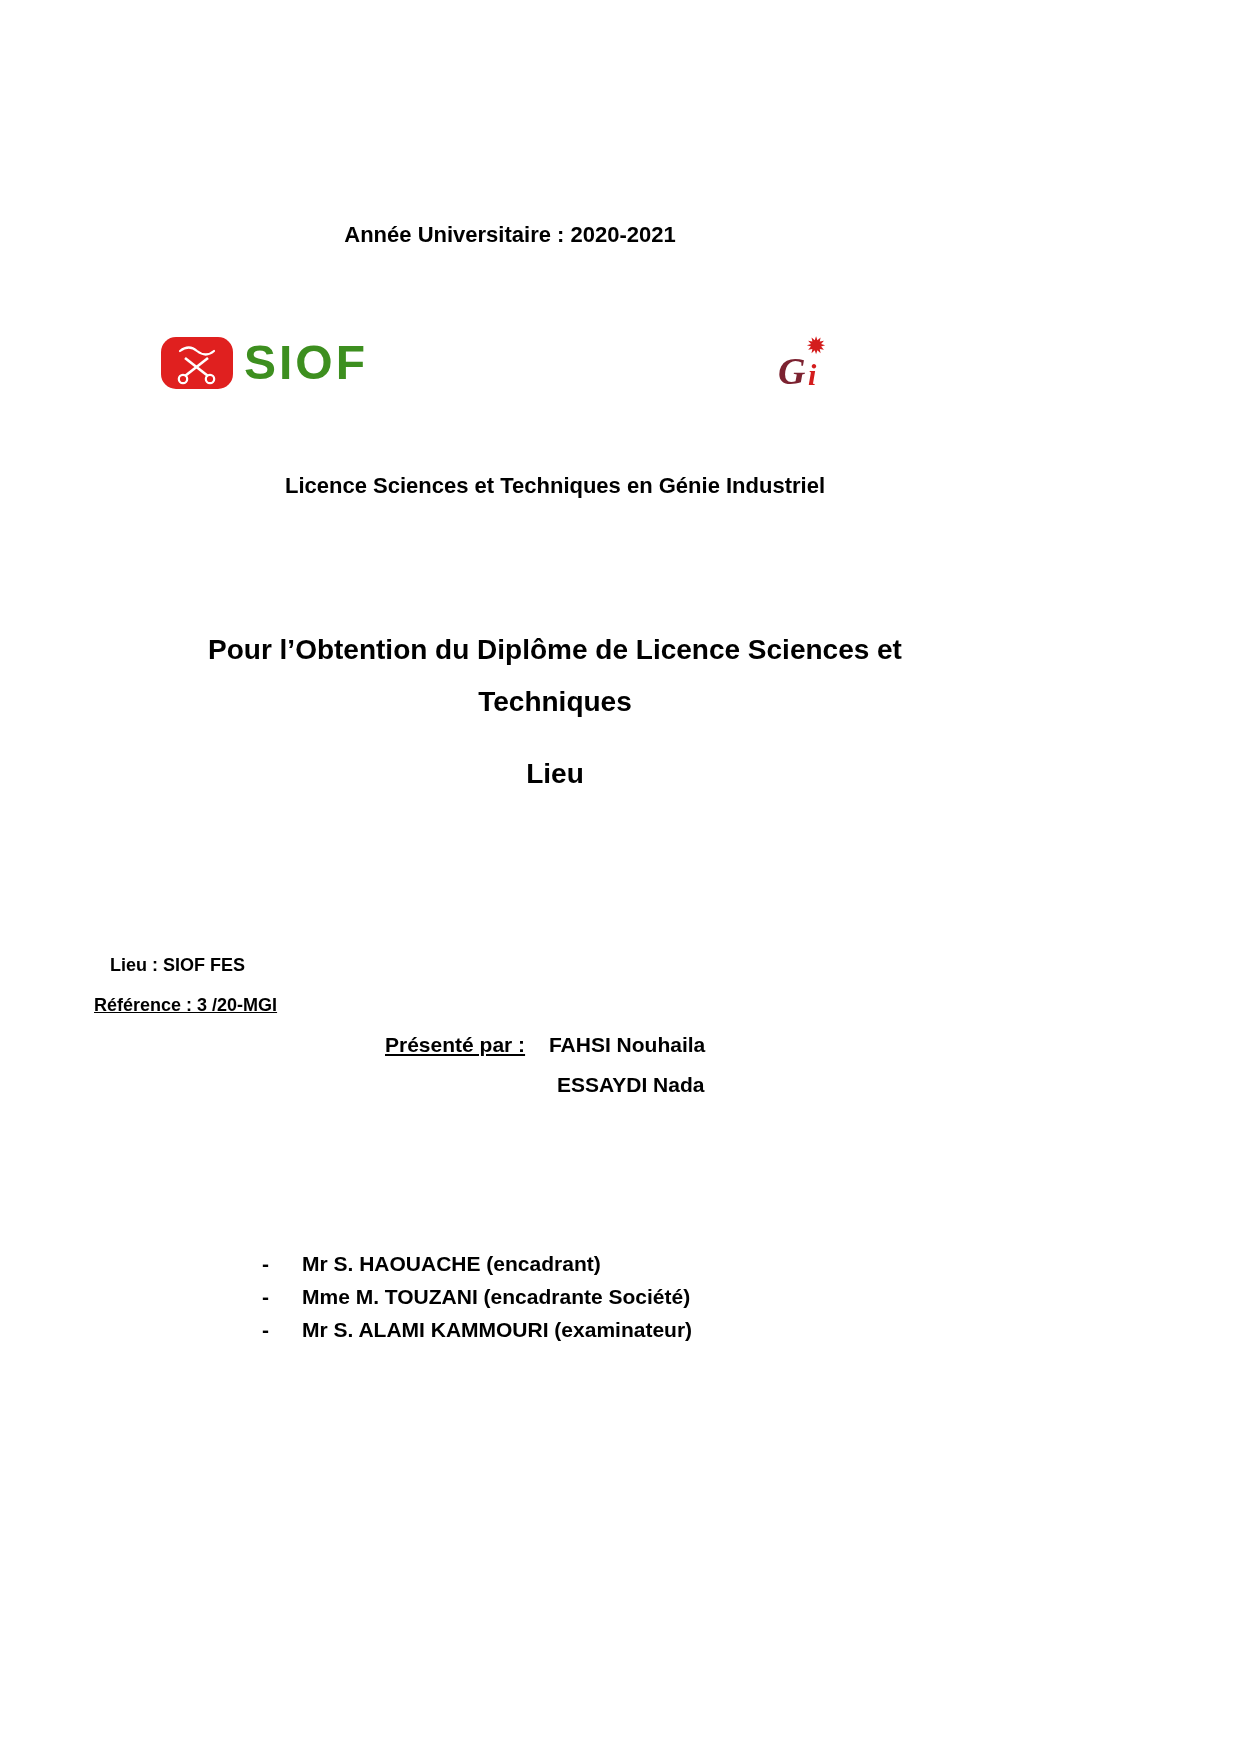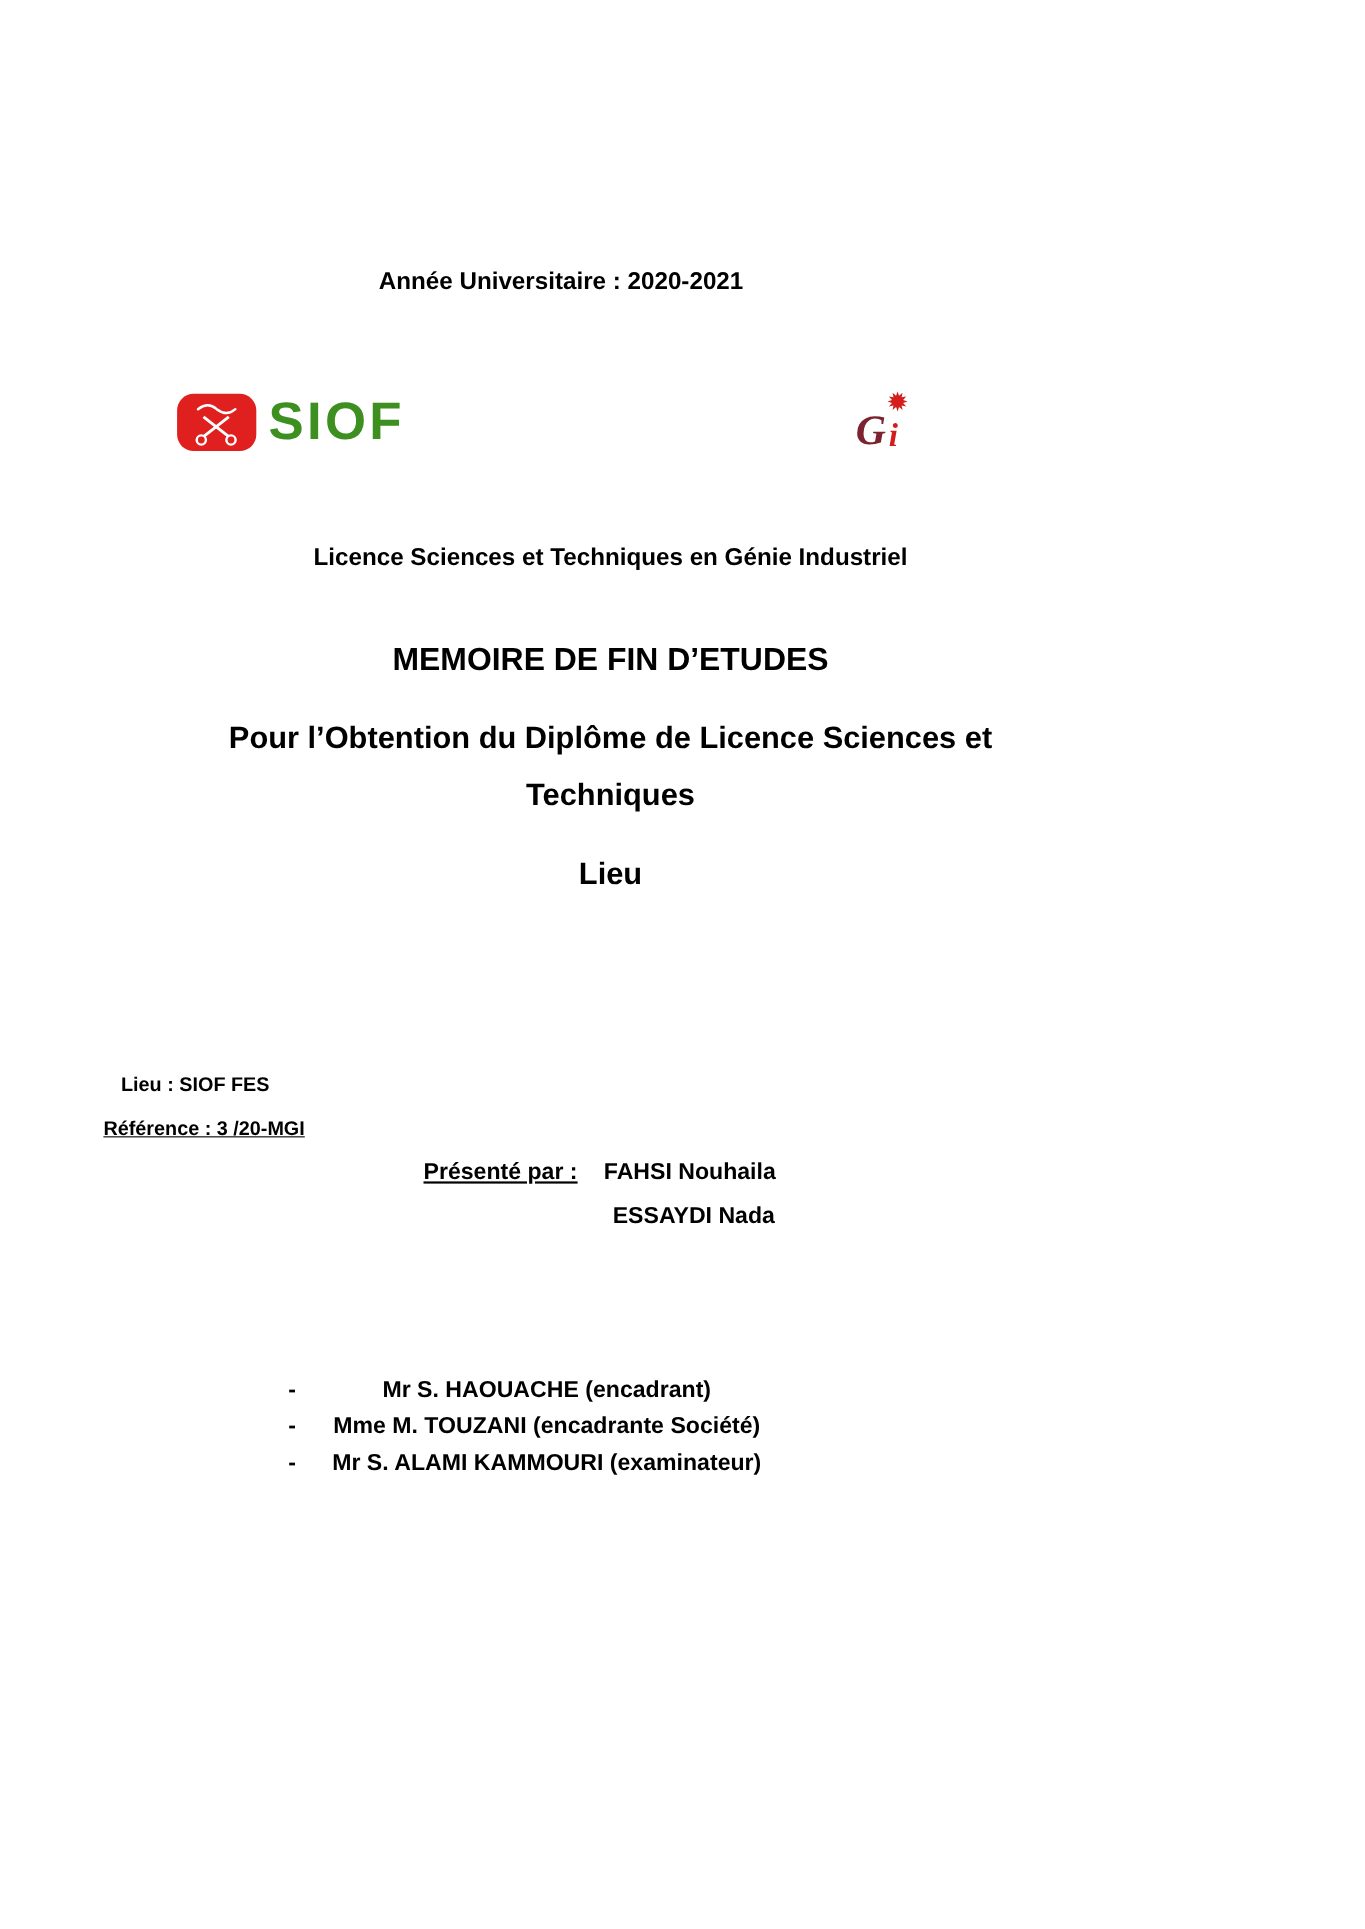--- a/index.html
+++ b/index.html
@@ -6,21 +6,21 @@
   .page {
     position: relative;
     width: 1241px;
     height: 1754px;
     background: #ffffff;
     margin: 0 auto;
     font-family: "Liberation Sans", sans-serif;
     color: #000000;
     overflow: hidden;
   }
-  .abs { position: absolute; margin-top: 21px; }
+  .abs { position: absolute; }
 
   .academic-year {
     top: 222px; left: 0; width: 1020px;
     text-align: center;
     font-size: 22px; font-weight: bold;
   }
 
   
   .siof-logo { top: 336px; left: 160px; display: flex; align-items: center; gap: 10px; }
   .siof-badge { width: 74px; height: 54px; }
@@ -98,21 +98,20 @@
 
   .jury-list {
     top: 1247px; left: 262px;
     list-style: none; margin: 0; padding: 0;
     font-size: 21px; font-weight: bold;
   }
   .jury-list li {
     position: relative;
     padding-left: 40px;
     line-height: 33px;
-    text-align: center;
   }
   .jury-list li::before {
     content: "-";
     position: absolute; left: 0; top: 0;
   }
 </style>
 </head>
 <body>
 
 <div class="page">
@@ -134,21 +133,20 @@
   </div>
 
   <div class="abs gi-logo">
     <span class="gi-star">✹</span>
     <span class="gi-g">G</span>
     <span class="gi-i">i</span>
   </div>
 
   <div class="abs program">Licence Sciences et Techniques en Génie Industriel</div>
 
-  <div class="abs doc-type">MEMOIRE DE FIN D’ETUDES</div>
 
   <div class="abs purpose">Pour l’Obtention du Diplôme de Licence Sciences et Techniques</div>
 
   <div class="abs title-label">Lieu</div>
 
 
   <div class="abs location">Lieu : SIOF FES</div>
 
   <div class="abs reference">Référence : 3 /20-MGI</div>
 

